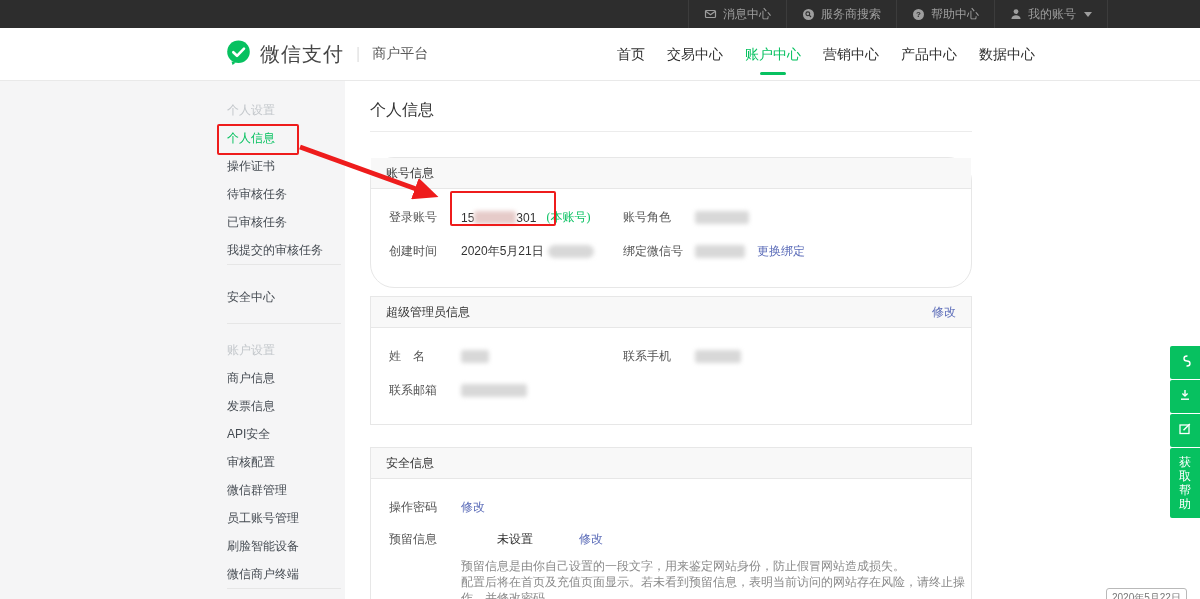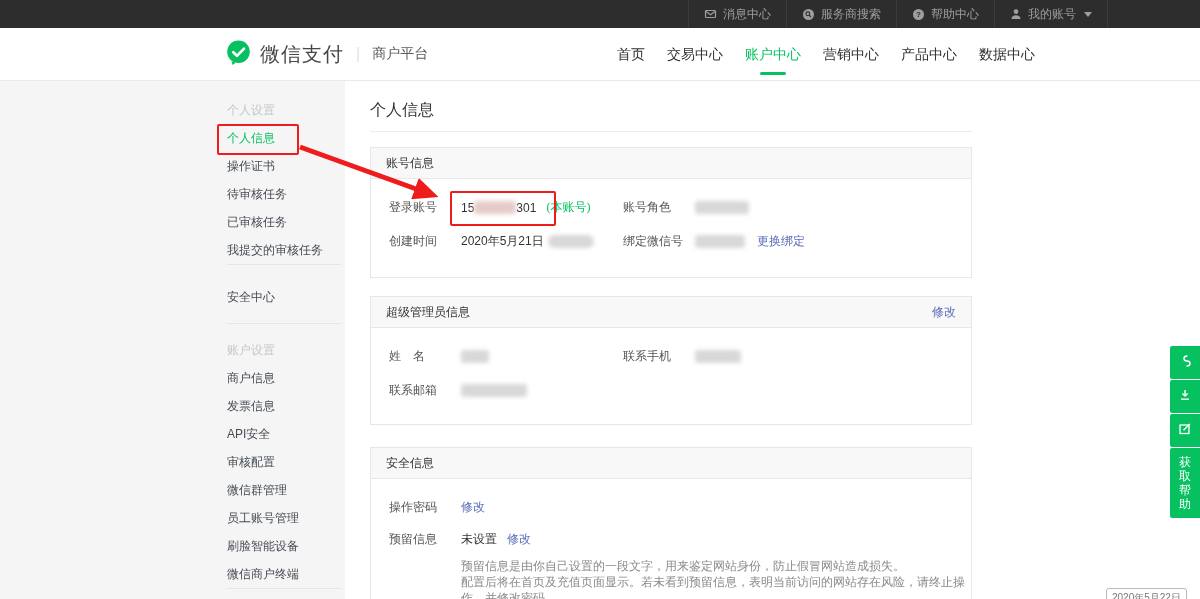--- a/index.html
+++ b/index.html
@@ -31,21 +31,21 @@
   .side-title{height:28px;line-height:28px;padding-left:27px;font-size:12px;color:#c3c7cb;}
   .side-item{height:28px;line-height:28px;padding-left:27px;font-size:12px;color:#454b52;cursor:pointer;}
   .side-item.active{color:#07C160;}
   .side-div{border-top:1px solid #e6e6e6;margin-left:27px;width:114px;}
   .gap18{margin-top:18px;} .gap12{margin-top:12px;} .gapb12{margin-bottom:12px;}
   
   .main{position:absolute;left:345px;top:80px;width:855px;height:519px;background:#ffffff;overflow:hidden;}
   .page-title{position:absolute;left:25px;top:20px;font-size:16px;color:#333;}
   .title-hr{position:absolute;left:25px;top:51px;width:602px;border-top:1px solid #ececec;}
   .section{position:absolute;left:25px;width:600px;border:1px solid #e7e7e7;background:#fff;}
-  .sec-account{top:67px;height:129px;}
+  .sec-account{top:77px;height:129px;border-radius:24px;}
   .sec-admin{top:216px;height:127px;}
   .sec-security{top:367px;height:240px;}
   .sec-header{height:30px;line-height:30px;background:#f8f8f8;border-bottom:1px solid #e7e7e7;
               padding:0 15px;font-size:12px;color:#333;display:flex;justify-content:space-between;align-items:center;}
   .sec-action{color:#5a6bb8;cursor:pointer;}
   .sec-body{padding:20px 0 0 18px;font-size:12px;color:#333;}
   .f-row{display:flex;margin-bottom:17px;align-items:center;}
   .cell1{width:234px;display:flex;align-items:center;}
   .cell2{flex:1;display:flex;align-items:center;}
   .lbl{display:inline-block;width:60px;margin-right:12px;color:#555;white-space:nowrap;}
@@ -235,21 +235,21 @@
 
     <div class="section sec-security">
       <div class="sec-header">
         <span>安全信息</span>
       </div>
       <div class="sec-body">
         <div class="f-row" style="margin-bottom:15px;">
           <span class="lbl">操作密码</span>
           <span class="link">修改</span>
         </div>
-        <div class="f-row" style="margin-bottom:0;">
+        <div class="f-row" style="margin-bottom:0;gap:36px;">
           <span class="lbl">预留信息</span>
           <span>未设置</span>
           <span class="link ml10">修改</span>
         </div>
         <div class="sec-desc">
           <div>预留信息是由你自己设置的一段文字，用来鉴定网站身份，防止假冒网站造成损失。</div>
           <div>配置后将在首页及充值页面显示。若未看到预留信息，表明当前访问的网站存在风险，请终止操作，并修改密码。</div>
 
         </div>
       </div>

